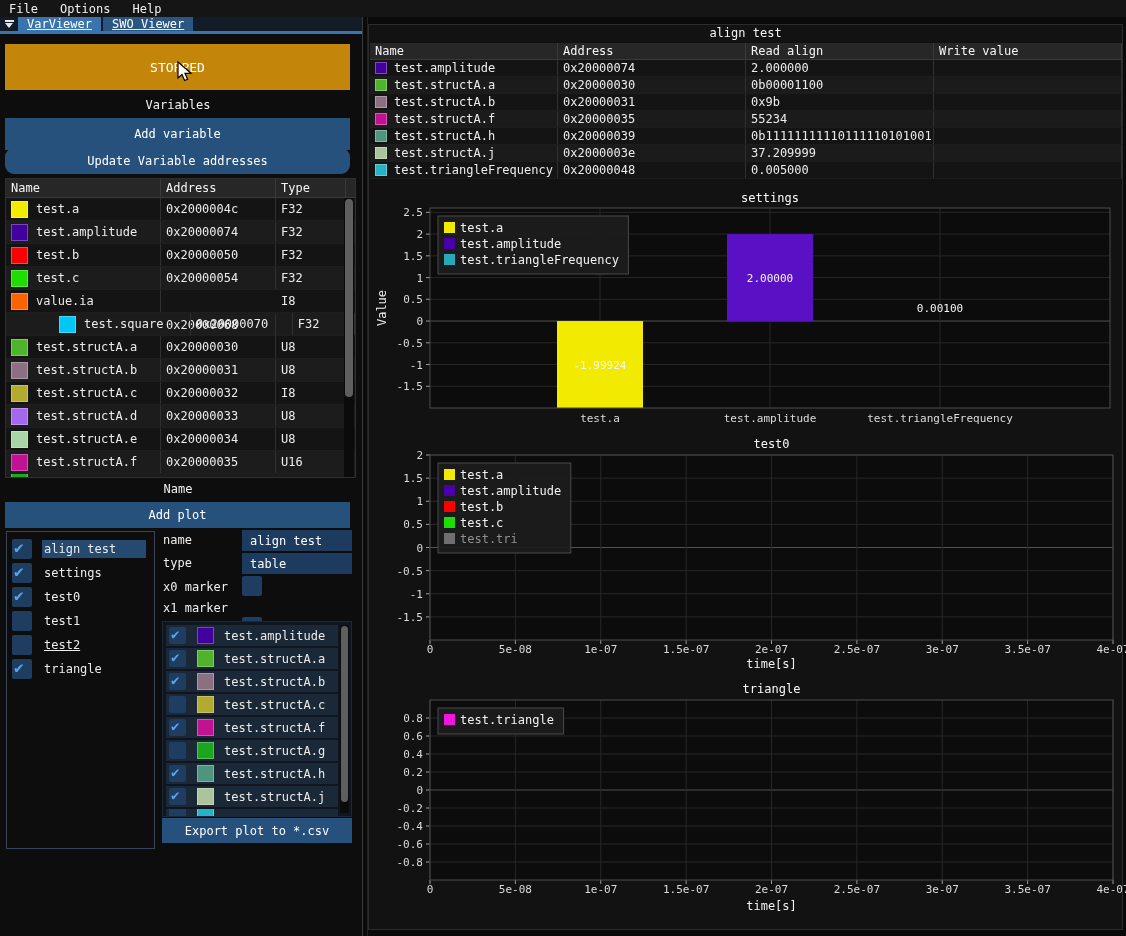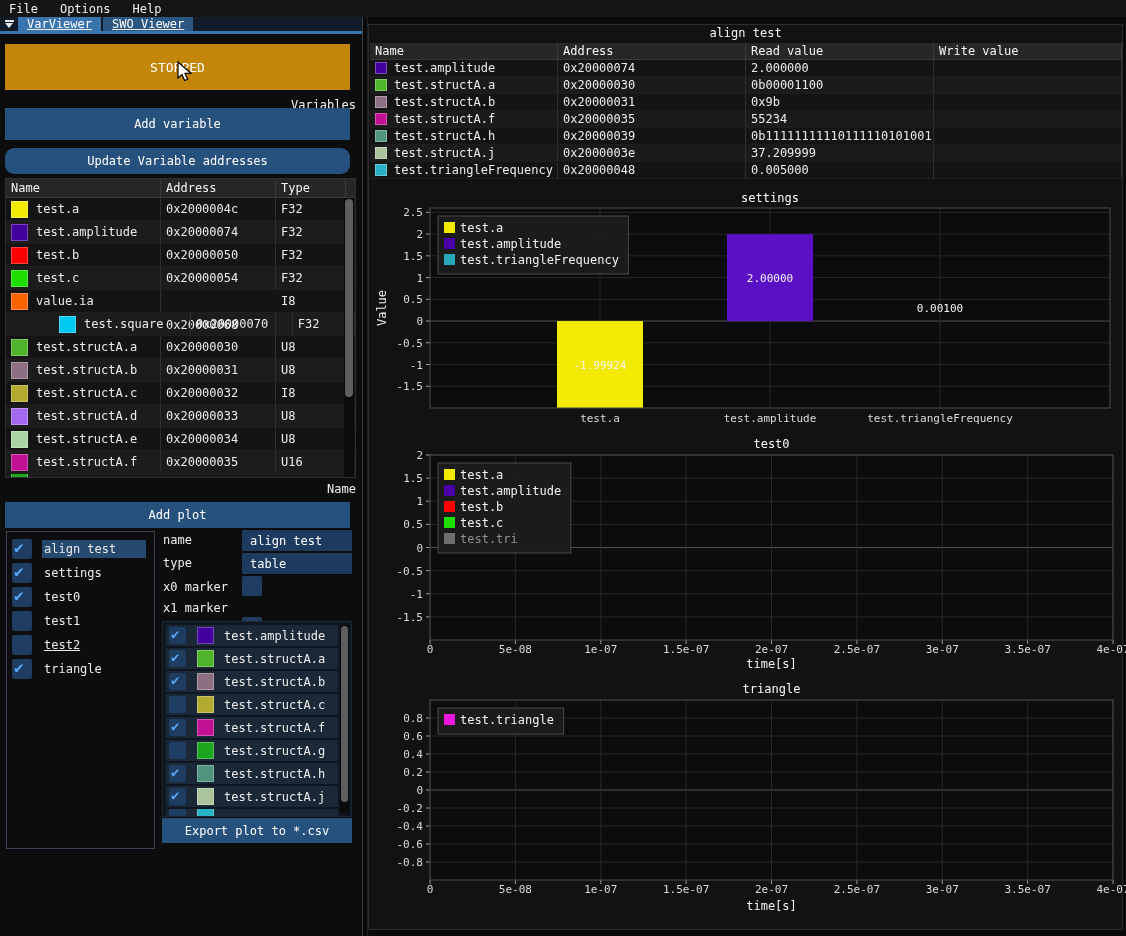--- a/index.html
+++ b/index.html
@@ -19,21 +19,21 @@
   .arrow-tri{width:0;height:0;border-left:4.5px solid transparent;border-right:4.5px solid transparent;border-top:5px solid #e8e8e8;}
   .tab{padding:0 9px;line-height:14px;font-size:12px;color:#fff;white-space:nowrap;}
   .tab.active{background:#3a74ad;}
   .tab.inactive{background:#2b5681;}
   .tab-underline{left:0;top:31px;width:362px;height:3px;background:#3a74ad;}
   
   .left-window{left:0;top:17px;width:362px;height:919px;background:#0d0d0d;}
   .splitter{left:362px;top:17px;width:6px;height:919px;background:#0a0a0a;border-left:1px solid #3c3c3c;border-right:1px solid #222;}
   .stopped-btn{left:5px;top:44px;width:345px;height:46px;background:#c3860a;color:#fff;
     display:flex;align-items:center;justify-content:center;font-size:13px;}
-  .section-header{left:0;top:0;width:356px;text-align:right;color:#f2f2f2;font-size:12px;}
+  .section-header{left:0;top:0;width:356px;text-align:center;color:#f2f2f2;font-size:12px;}
   .blue-btn{background:#27517d;color:#fff;display:flex;align-items:center;justify-content:center;font-size:12px;cursor:pointer;}
   
   .var-table{left:5px;top:178px;width:351px;height:300px;background:#111;border:1px solid #2f2f2f;overflow:hidden;}
   .vt-header{display:flex;height:18px;background:#272727;border-bottom:1px solid #3a3a3a;}
   .vt-hcell{line-height:18px;padding-left:5px;color:#f5f5f5;border-right:1px solid #3a3a3a;box-sizing:border-box;}
   .vt-row{display:flex;height:23px;align-items:center;border-bottom:1px solid #1e1e1e;box-sizing:border-box;}
   .vt-row.even{background:#141414;}
   .vt-row.odd{background:#1c1c1c;}
   .vt-cell{padding-left:5px;box-sizing:border-box;border-right:1px solid #303030;height:100%;display:flex;align-items:center;overflow:hidden;white-space:nowrap;}
   .swatch{width:17px;height:17px;border:1px solid rgba(255,255,255,.28);box-sizing:border-box;flex:none;}
@@ -92,21 +92,21 @@
     </div>
 </div>
 <div class="abs tab-underline"></div>
 
 <div class="abs stopped-btn">STOPPED</div>
 <svg class="abs" style="left:176px;top:61px;" width="20" height="22">
   <path d="M2,1 L2,17 L6,13.5 L8.6,19.5 L11.6,18.2 L9,12.4 L15,12.2 Z" fill="#ffffff" stroke="#000000" stroke-width="1.2"></path>
 </svg>
 
 <div class="abs section-header" style="top:98px;">Variables</div>
-<div class="abs blue-btn" style="left:5px;top:108px;width:345px;height:32px;">Add variable</div>
+<div class="abs blue-btn" style="left:5px;top:118px;width:345px;height:32px;">Add variable</div>
 <div class="abs blue-btn" style="left:5px;top:148px;width:345px;height:26px;border-radius:9px;">Update Variable addresses</div>
 
 <div class="abs var-table">
   <div class="vt-header" id="vt-header">
       <div class="vt-hcell" style="width: 155px;">Name</div>
       <div class="vt-hcell" style="width: 115px;">Address</div>
       <div class="vt-hcell" style="width: 70px;">Type</div>
     </div>
   <div id="vt-body" style="position:relative;">
       <div class="vt-row even">
@@ -303,21 +303,21 @@
     </div>
   </div>
 <div class="abs blue-btn" style="left:162px;top:818px;width:190px;height:25px;">Export plot to *.csv</div>
 
 <div class="abs right-panel"></div>
 <div class="abs rp-title">align test</div>
 <div class="abs rt">
   <div class="rt-header" id="rt-header">
       <div class="rt-hcell">Name</div>
       <div class="rt-hcell">Address</div>
-      <div class="rt-hcell">Read value</div>
+      <div class="rt-hcell">Read align</div>
       <div class="rt-hcell">Write value</div>
     </div>
   <div id="rt-body">
       <div class="rt-row even">
         <div class="rt-cell">
           <div class="rt-swatch" style="background: rgb(66, 0, 158);"></div>
           <span>test.amplitude</span>
         </div>
         <div class="rt-cell">0x20000074</div>
         <div class="rt-cell">2.000000</div>

